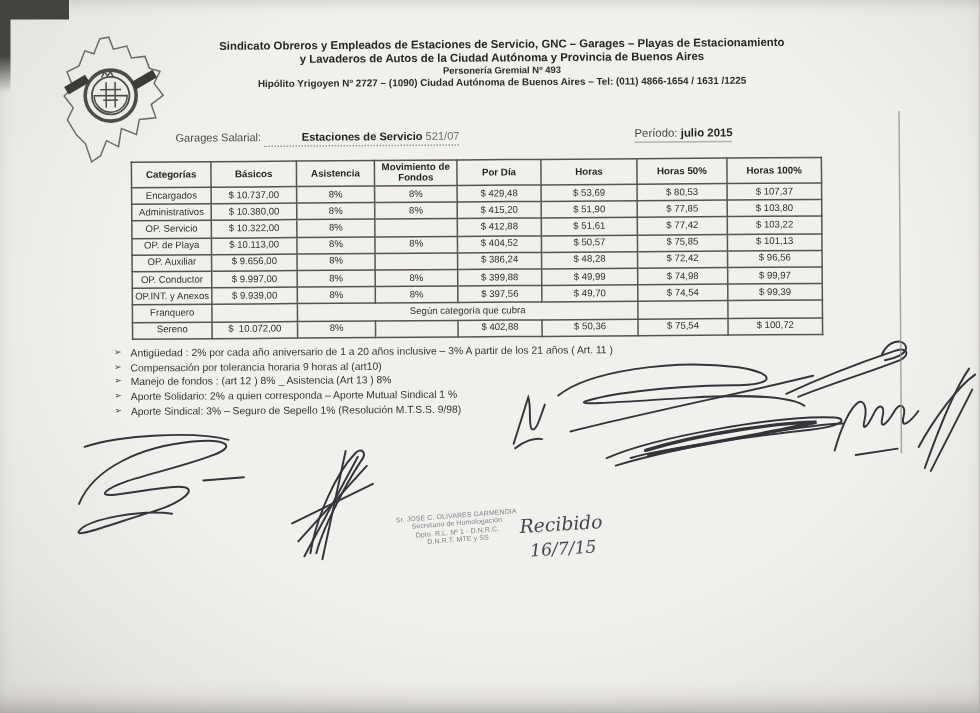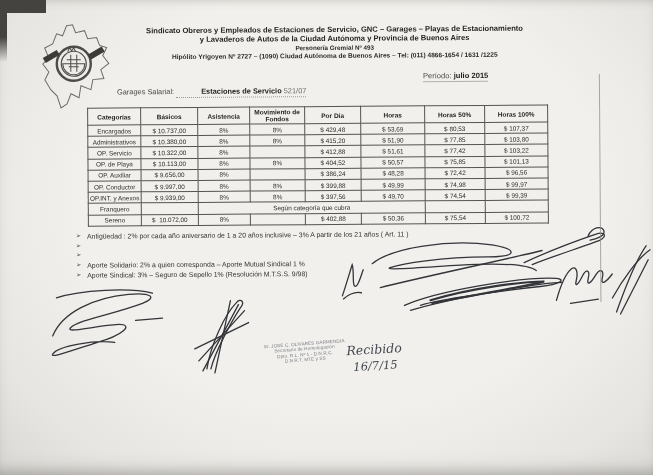--- a/index.html
+++ b/index.html
@@ -18,21 +18,21 @@
   .logo{position:absolute;left:34px;top:22px;width:82px;height:88px;}
   .header-text{position:absolute;left:118px;top:25px;width:436px;text-align:center;}
   .org-line{font-size:7.6px;line-height:9px;font-weight:bold;color:#262626;}
   .personeria{font-size:6.3px;line-height:8px;font-weight:bold;margin-top:1px;}
   .address{font-size:6.6px;line-height:8px;font-weight:bold;}
   
   .escala{position:absolute;left:118px;top:86px;font-size:7.4px;color:#4a4a4a;}
   .escala b{color:#222;padding-left:25px;}
   .escala .code{color:#6d6d6d;}
   .escala .uline{border-bottom:1px dotted #9a9892;padding-bottom:1px;}
-  .periodo{position:absolute;left:424px;top:72px;font-size:7.6px;color:#4a4a4a;border-bottom:1px solid #b3b1ab;padding-bottom:1px;}
+  .periodo{position:absolute;left:424px;top:85px;font-size:7.6px;color:#4a4a4a;border-bottom:1px solid #b3b1ab;padding-bottom:1px;}
   .periodo b{color:#1f1f1f;}
   
   table.salary{position:absolute;left:88px;top:106px;width:460px;border-collapse:collapse;table-layout:fixed;}
   table.salary th, table.salary td{border:1px solid #565450;overflow:hidden;}
   table.salary th{font-size:6.5px;font-weight:bold;padding:1px 1px;line-height:7px;color:#242424;text-align:center;}
   table.salary td{font-size:6.4px;height:10.2px;text-align:center;color:#2e2e2e;padding:0 1px;line-height:7px;white-space:pre;}
   
   .notes{position:absolute;left:76px;top:230px;margin:0;padding:0;list-style:none;width:480px;}
   .notes li{font-size:6.9px;line-height:9.7px;color:#333;display:flex;}
   .notes .marker{width:11px;flex:0 0 11px;font-size:6px;color:#444;}
@@ -197,23 +197,25 @@
         </tbody>
     </table>
 
     <ul class="notes">
         <li>
           <span class="marker">➢</span>
           <span>Antigüedad : 2% por cada año aniversario de 1 a 20 años inclusive – 3% A partir de los 21 años  ( Art. 11 )</span>
         </li>
         <li>
           <span class="marker">➢</span>
-        </li>
-        <li>
-          <span class="marker">➢</span>
+          <span>Compensación por tolerancia horaria 9 horas  al (art10)</span>
+        </li>
+        <li>
+          <span class="marker">➢</span>
+          <span>Manejo de fondos : (art 12 ) 8% _ Asistencia (Art 13 ) 8%</span>
         </li>
         <li>
           <span class="marker">➢</span>
           <span>Aporte Solidario: 2% a quien corresponda – Aporte Mutual Sindical 1 %</span>
         </li>
         <li>
           <span class="marker">➢</span>
           <span>Aporte Sindical: 3% – Seguro de Sepello 1% (Resolución M.T.S.S. 9/98)</span>
         </li>
       </ul>

